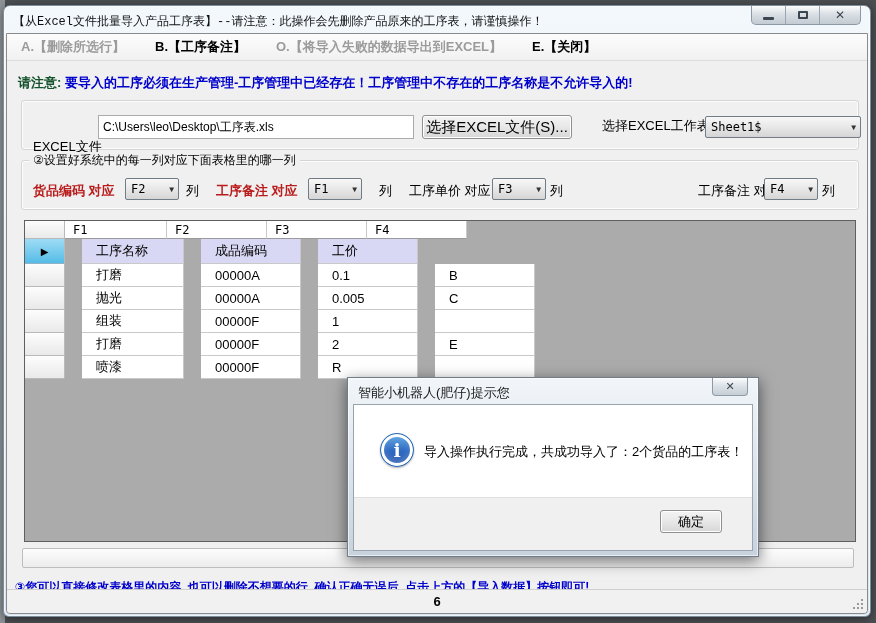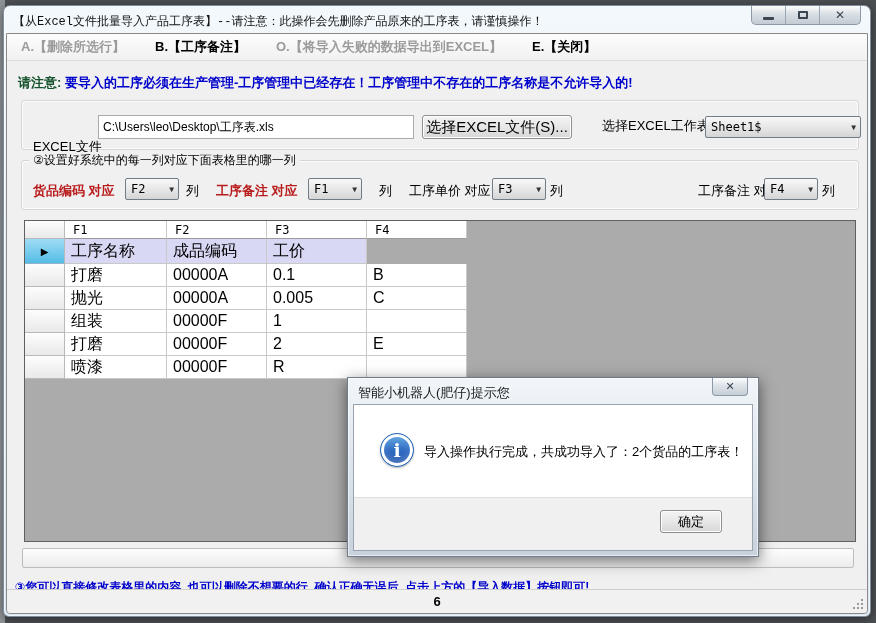--- a/index.html
+++ b/index.html
@@ -70,21 +70,21 @@
   .grid { left:17px; top:186px; width:832px; height:322px; background:#ababab; border:1px solid #5f5f5f; overflow:hidden; }
   .g-row { display:flex; }
   .g-rowhdr { width:40px; flex:0 0 40px; background:linear-gradient(#fdfdfd,#e9e9e9);
     border-right:1px solid #b9b9b9; border-bottom:1px solid #b9b9b9;
     display:flex; align-items:center; justify-content:center; }
   .g-corner { height:18px; }
   .g-colhdr { background:#fff; border-right:1px solid #c9c9c9; border-bottom:1px solid #9a9a9a;
     height:18px; display:flex; align-items:center; padding-left:8px;
     font-family:"DejaVu Sans Mono","Liberation Mono",monospace; font-size:12px; }
   .g-cell { background:#fff; border-right:1px solid #c9c9c9; border-bottom:1px solid #c9c9c9;
-    height:23px; display:flex; align-items:center; padding-left:6px; font-size:16px; white-space:nowrap; overflow:hidden; }
+    height:23px; display:flex; align-items:center; padding-left:14px; font-size:13px; white-space:nowrap; overflow:hidden;margin-left:17px; }
   .w1 { width:102px; flex:0 0 102px; } .w2,.w3,.w4 { width:100px; flex:0 0 100px; }
   .sel .g-cell { background:#d8d8f4; height:25px; }
   .sel .g-rowhdr { background:linear-gradient(#9edcf5,#55bce6); border-bottom:1px solid #8fb3c9; }
   .row-marker { font-size:10px; color:#000; }
 
   
   .hscroll { left:15px; top:514px; width:832px; height:20px;
     background:linear-gradient(#fdfdfd,#ececec); border:1px solid #bdbdbd; border-radius:2px; }
   .bottom-note { left:8px; top:545px; font-size:12px; font-weight:bold; white-space:nowrap; }
   .statusbar { left:0; right:0; bottom:0; height:24px; background:#f1f1f1;

